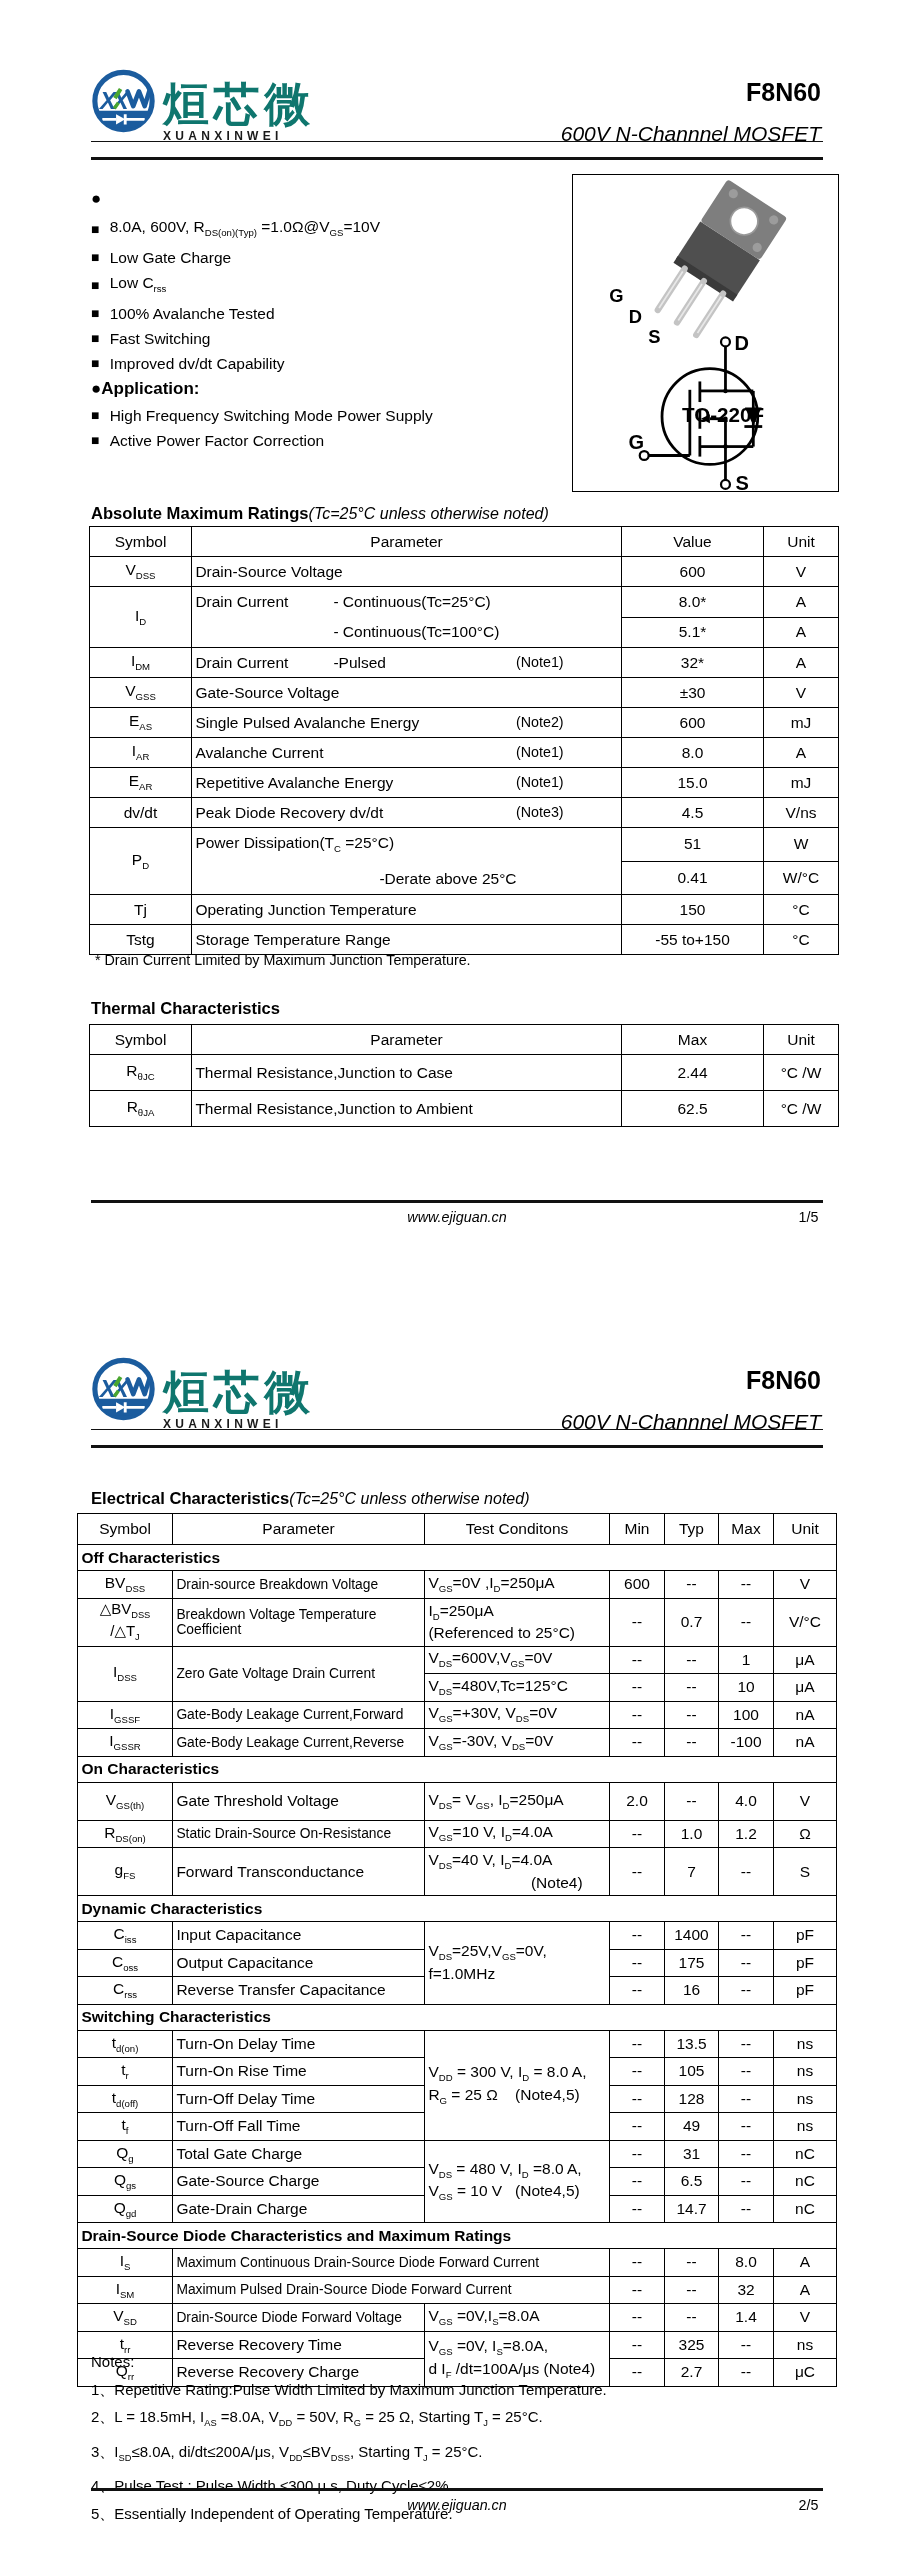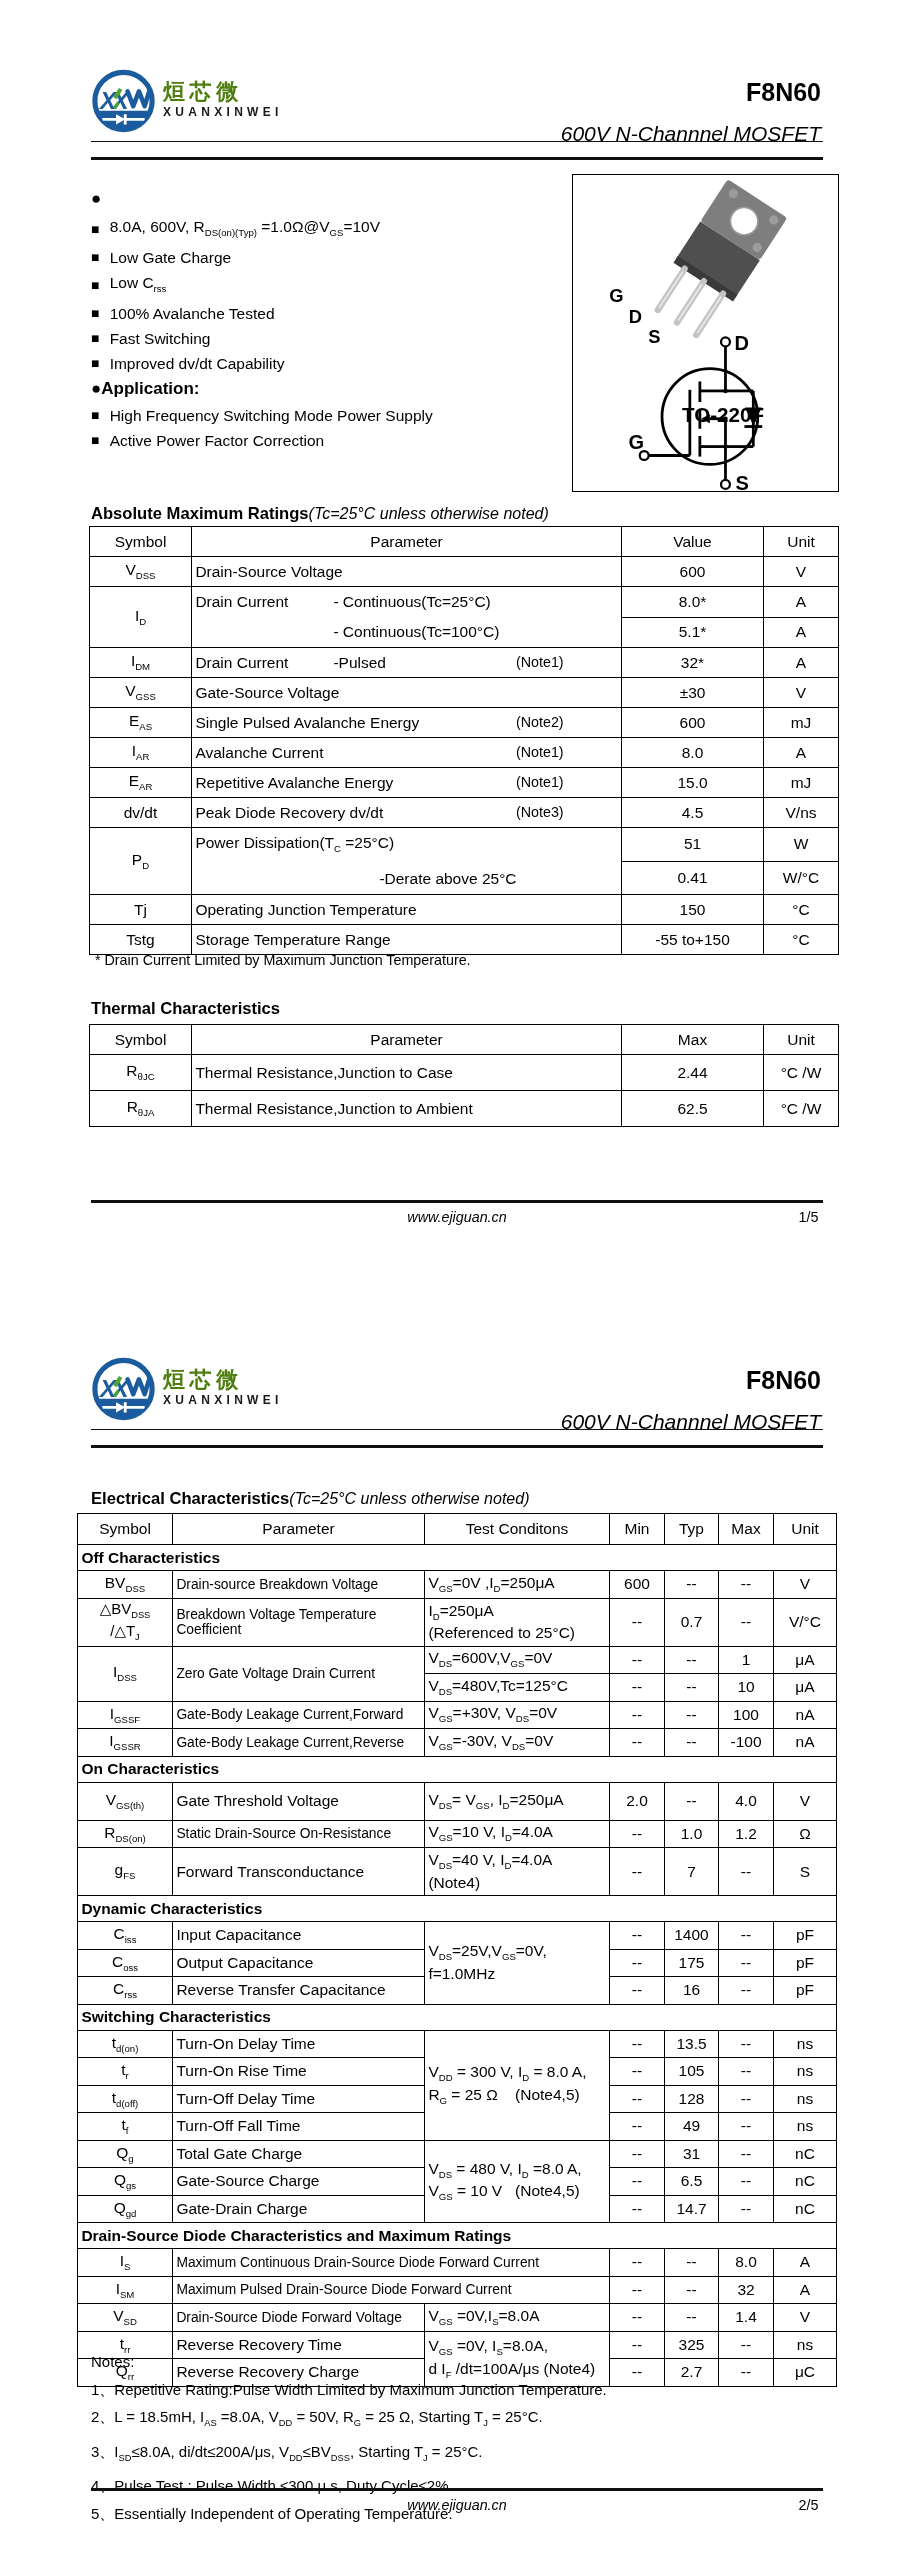--- a/index.html
+++ b/index.html
@@ -13,21 +13,21 @@
     width:910px; height:2576px; position:relative; overflow:hidden;
     font-family:"Liberation Sans","DejaVu Sans",sans-serif; color:var(--ink);
   }
   .page{position:absolute; left:0; width:910px; height:1288px; background:#fff;}
   #page1{top:0;} #page2{top:1288px;}
 
   
   .logo{position:absolute; left:92px; top:67px; display:flex; align-items:flex-start;}
   .logo-mark{width:63px; height:68px;}
   .logo-text{margin-left:8px;}
-  .logo-cn{font-size:22px; font-weight:bold; letter-spacing:4.6px; line-height:1.0; margin-top:13.8px; color:#4d7c0f;}
+  .logo-cn{font-size:46px; font-weight:bold; letter-spacing:4.6px; line-height:1.0; margin-top:13.8px; color:#0f766e;}
   .logo-en{font-size:12px; letter-spacing:4.3px; font-weight:bold; color:#1a1a1a; margin-top:2.3px;}
   .title-block{position:absolute; right:89px; top:78px; text-align:right;}
   .part-no{font-size:25px; font-weight:bold;}
   .part-sub{font-size:21px; margin-top:15px;font-style:italic;}
   .rule{position:absolute; left:91px; width:732px; background:#111;}
   .rule-thin{top:141px; height:1.1px;}
   .rule-thick{top:157px; height:2.9px;}
 
   
   .foot-rule{position:absolute; left:91px; width:732px; height:2.9px; background:#111; top:1200px;}
@@ -62,21 +62,21 @@
   td.sym.sm2{font-size:15px; line-height:1.25;}
   td.par{text-align:left; padding-left:9.2px;}
   td.par.sm{font-size:13.8px;}
   td.par.two{line-height:30px; padding-top:0; padding-bottom:0;}
   td.cond{text-align:left; padding-left:8px; line-height:1.3;}
   td.val{text-align:center; font-size:16px;}
   td.sec{font-weight:bold; font-size:16.6px; padding-left:6.9px;}
   .ind{display:inline-block; width:138px;}
   .ind2{display:inline-block; width:184px;}
   .nt{float:right; margin-right:54px; font-size:14.3px;}
-  .ntr{display:block; text-align:left; padding-right:23px;}
+  .ntr{display:block; text-align:right; padding-right:23px;}
   .fnote{position:absolute; font-size:14.3px;}
 
   
   .notes{position:absolute; left:91px; top:1060px; width:688px; font-size:15px; line-height:27.5px;}
 
   svg text{font-family:"Liberation Sans","DejaVu Sans",sans-serif;}
 </style>
 </head>
 <body>
 

